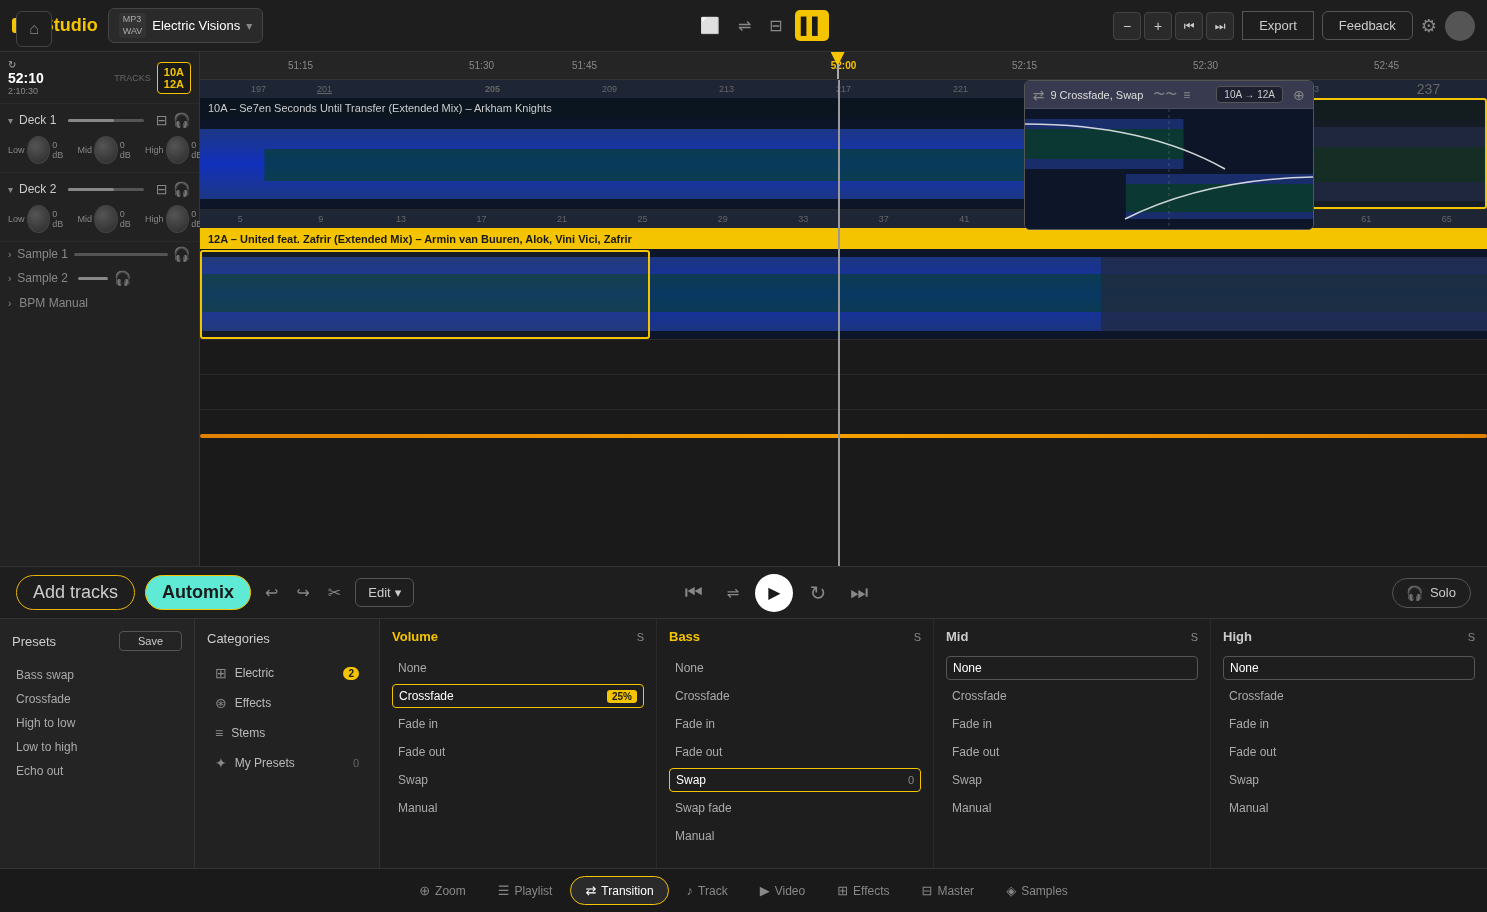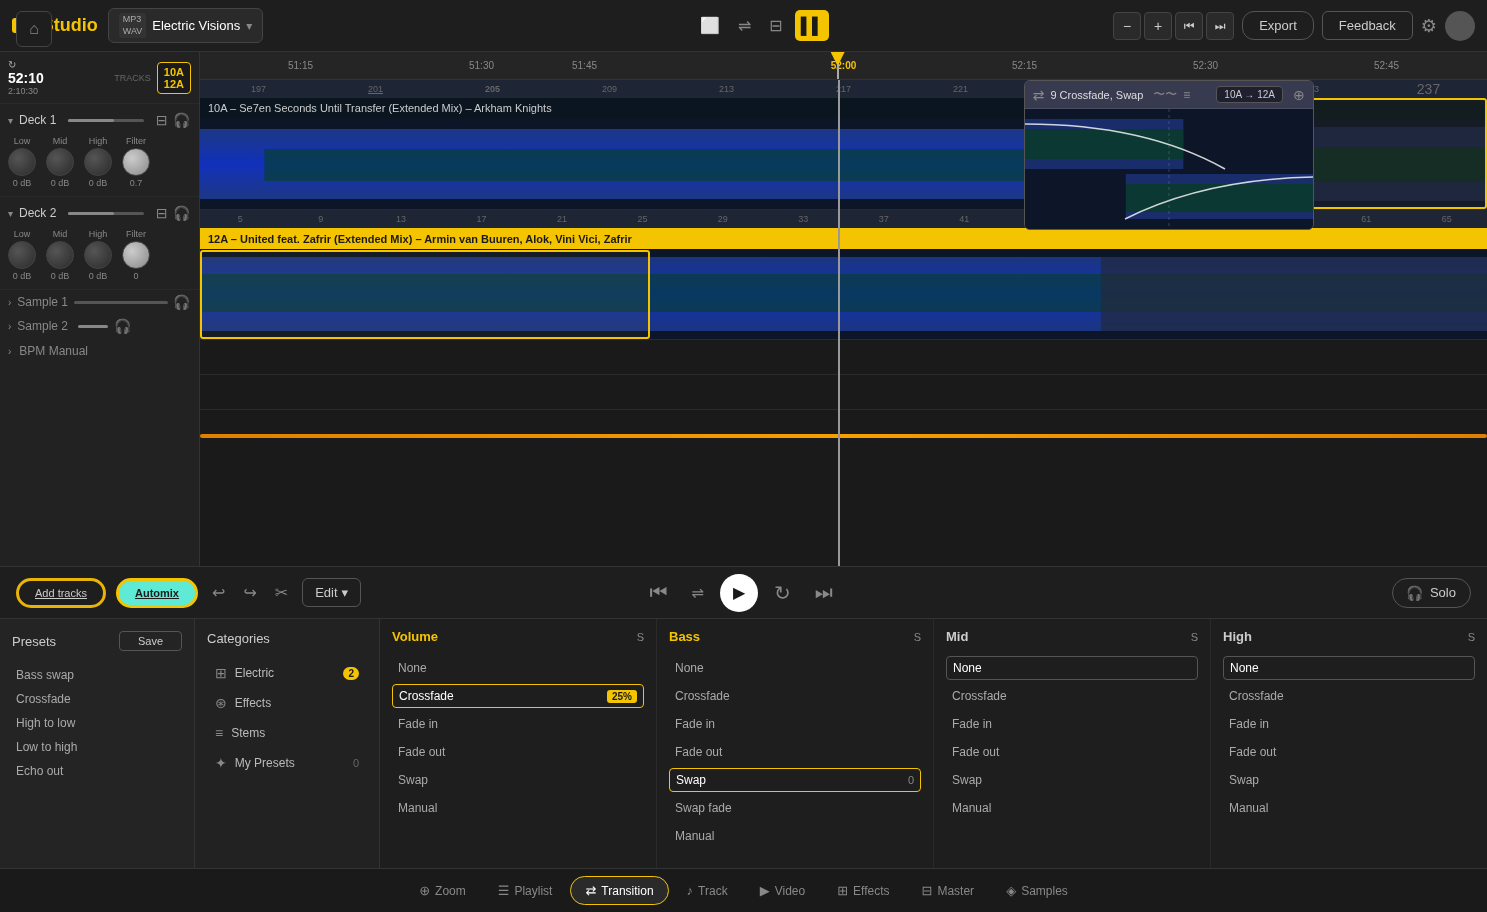--- a/index.html
+++ b/index.html
@@ -10,47 +10,47 @@
     .logo { display: flex; align-items: center; gap: 4px; }
     .logo-icon { background: #f5c400; color: #1a1a1a; font-weight: 900; font-size: 10px; padding: 2px 4px; border-radius: 3px; }
     .logo-text { color: #f5c400; font-weight: 900; font-size: 18px; }
     .project-badge { display: flex; align-items: center; gap: 6px; background: #2a2a2a; border: 1px solid #444; border-radius: 6px; padding: 4px 10px; cursor: pointer; }
     .project-badge .format { background: #333; border-radius: 3px; padding: 1px 4px; font-size: 9px; color: #aaa; line-height: 1.4; }
     .project-badge .name { color: #fff; font-size: 13px; font-weight: 500; }
     .top-center-icons { display: flex; gap: 6px; margin: 0 auto; }
     .icon-btn { background: transparent; border: none; color: #888; cursor: pointer; padding: 6px; border-radius: 5px; display: flex; align-items: center; justify-content: center; font-size: 16px; }
     .icon-btn.active { background: #f5c400; color: #1a1a1a; }
     .top-right { display: flex; align-items: center; gap: 8px; margin-left: auto; }
-    .export-btn { background: transparent; border: 1px solid #555; color: #ccc; padding: 6px 16px; border-radius: 12px; cursor: pointer; font-size: 13px; }
+    .export-btn { background: transparent; border: 1px solid #555; color: #ccc; padding: 6px 16px; border-radius: 0; cursor: pointer; font-size: 13px; }
     .feedback-btn { background: transparent; border: 1px solid #555; color: #ccc; padding: 6px 16px; border-radius: 6px; cursor: pointer; font-size: 13px; }
     .gear-btn { background: transparent; border: none; color: #888; font-size: 18px; cursor: pointer; }
     .avatar { width: 30px; height: 30px; border-radius: 50%; background: #555; }
 
     
     .left-panel { width: 200px; min-width: 200px; background: #222; border-right: 1px solid #333; display: flex; flex-direction: column; }
     .deck { border-bottom: 1px solid #2a2a2a; padding: 8px; }
     .deck-header { display: flex; align-items: center; gap: 6px; margin-bottom: 8px; cursor: pointer; }
     .deck-arrow { color: #888; font-size: 10px; }
     .deck-label { color: #ccc; font-size: 12px; font-weight: 500; }
     .deck-icon { color: #888; font-size: 14px; }
     .knob-row { display: flex; gap: 10px; align-items: flex-end; }
-    .knob-group { display: flex; flex-direction: column; align-items: center; gap: 2px; }
+    .knob-group { display: flex; flex-direction: row; align-items: center; gap: 2px; }
     .knob-label { color: #888; font-size: 9px; }
     .knob { width: 28px; height: 28px; border-radius: 50%; background: radial-gradient(circle at 35% 35%, #555, #2a2a2a); border: 1px solid #444; }
     .knob.filter { background: radial-gradient(circle at 35% 35%, #ccc, #888); }
     .knob-val { color: #888; font-size: 9px; }
     .bpm-row { display: flex; align-items: center; gap: 8px; padding: 6px 8px; }
     .bpm-label { color: #888; font-size: 12px; cursor: pointer; }
     .sample-row { display: flex; align-items: center; gap: 6px; padding: 4px 8px; }
     .sample-label { color: #888; font-size: 12px; cursor: pointer; }
     .sample-slider { flex: 1; height: 3px; background: #555; border-radius: 2px; }
 
     
     .controls-bar { height: 52px; background: #1e1e1e; border-top: 1px solid #333; display: flex; align-items: center; padding: 0 16px; gap: 10px; }
-    .ctrl-btn { background: transparent; border: 3px solid #eab308; color: #ccc; padding: 6px 16px; border-radius: 20px; cursor: pointer; font-size: 11px; text-decoration: underline; }
+    .ctrl-btn { background: transparent; border: 1px solid #eab308; color: #ccc; padding: 6px 16px; border-radius: 20px; cursor: pointer; font-size: 18px; }
     .ctrl-btn.yellow { background: #5eead4; border-color: #f5c400; color: #1a1a1a; font-weight: 600; }
     .ctrl-icon { background: transparent; border: none; color: #888; font-size: 16px; cursor: pointer; padding: 4px; }
     .edit-btn { background: transparent; border: 1px solid #555; color: #ccc; padding: 6px 12px; border-radius: 6px; cursor: pointer; font-size: 13px; display: flex; align-items: center; gap: 4px; }
     .transport { display: flex; align-items: center; gap: 8px; margin: 0 auto; }
     .transport-btn { background: transparent; border: none; color: #888; font-size: 20px; cursor: pointer; padding: 4px 8px; }
     .transport-play { background: #fff; border-radius: 50%; width: 38px; height: 38px; display: flex; align-items: center; justify-content: center; color: #1a1a1a; font-size: 16px; cursor: pointer; border: none; }
     .solo-btn { margin-left: auto; background: transparent; border: 1px solid #555; color: #ccc; padding: 6px 14px; border-radius: 20px; cursor: pointer; font-size: 13px; display: flex; align-items: center; gap: 6px; }
     .zoom-btn { background: #2a2a2a; border: 1px solid #444; color: #ccc; width: 28px; height: 28px; border-radius: 4px; cursor: pointer; font-size: 14px; }
     .jump-btn { background: #2a2a2a; border: 1px solid #444; color: #ccc; width: 28px; height: 28px; border-radius: 4px; cursor: pointer; font-size: 12px; }
 
@@ -257,21 +257,21 @@
       </div>
 
       <div style="position:absolute;left:49%;top:0;width:14px;height:14px;background:#f5c400;clip-path:polygon(50% 100%,0 0,100% 0);z-index:10;"></div>
       <div style="position:absolute;left:calc(49% + 6px);top:0;width:2px;height:100%;background:#aaa;z-index:9;"></div>
     </div>
 
     <div style="height:130px;border-bottom:1px solid #2a2a2a;position:relative;overflow:hidden;background:#0a1520;">
 
       <div style="height:18px;background:#1e2535;display:flex;overflow:hidden;">
         <span style="color:#666;font-size:9px;flex:1;text-align:center;line-height:18px;">197</span>
-        <span style="color:#666;font-size:9px;flex:1;text-align:center;line-height:18px;text-decoration:underline;">201</span>
+        <span style="color:#666;font-size:9px;flex:1;line-height:18px;text-decoration:underline;">201</span>
         <span style="color:#666;font-size:9px;flex:1;text-align:center;line-height:18px;font-weight:bold;">205</span>
         <span style="color:#666;font-size:9px;flex:1;text-align:center;line-height:18px;">209</span>
         <span style="color:#666;font-size:9px;flex:1;text-align:center;line-height:18px;">213</span>
         <span style="color:#666;font-size:9px;flex:1;text-align:center;line-height:18px;">217</span>
         <span style="color:#666;font-size:9px;flex:1;text-align:center;line-height:18px;">221</span>
         <span style="color:#666;font-size:9px;flex:1;text-align:center;line-height:18px;">225</span>
         <span style="color:#666;font-size:9px;flex:1;text-align:center;line-height:18px;">229</span>
         <span style="color:#666;font-size:9px;flex:1;text-align:center;line-height:18px;">233</span>
         <span style="color:#666;font-size:14px;flex:1;text-align:center;line-height:18px;">237</span>
       </div>

